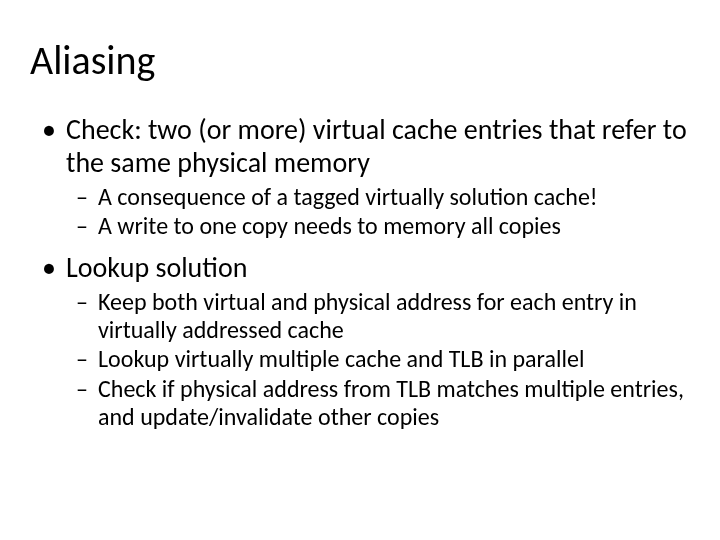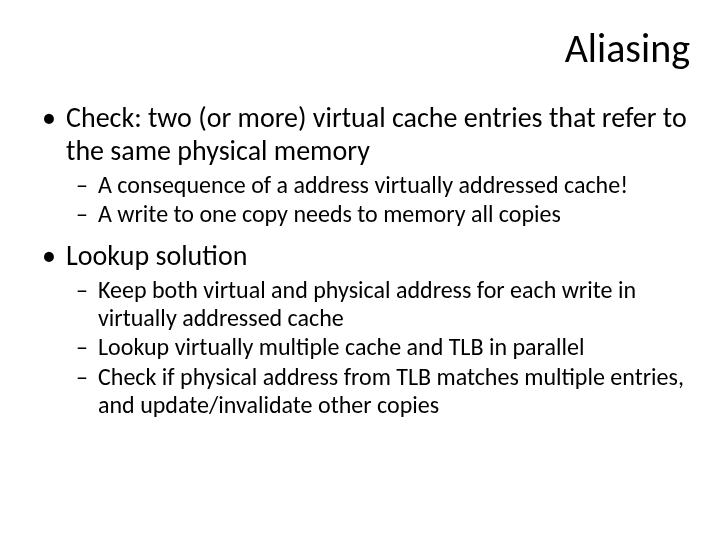--- a/index.html
+++ b/index.html
@@ -10,24 +10,24 @@
     body {
       width: 720px;
       height: 540px;
       background: #fff;
       font-family: Calibri, "Segoe UI", Arial, sans-serif;
       color: #000;
       padding: 20px 30px;
       overflow: hidden;
     }
     .title {
-      text-align: right;
+      text-align: left;
       font-size: 40px;
       font-weight: 400;
-      margin-top: 4px;
+      margin-top: 16px;
       margin-bottom: 28px;
     }
     .content {
       padding-left: 8px;
     }
     .bullet-l1 {
       display: flex;
       font-size: 28px;
       line-height: 1.18;
       margin-bottom: 2px;
@@ -67,36 +67,36 @@
 
 <div class="content">
 
   <div class="bullet-l1">
     <span class="dot">•</span>
     <span class="text">Check: two (or more) virtual cache entries that refer to the same physical memory</span>
   </div>
   <div class="sublist">
     <div class="bullet-l2">
       <span class="dash">–</span>
-      <span class="text">A consequence of a address virtually addressed cache!</span>
+      <span class="text">A consequence of a tagged virtually solution cache!</span>
     </div>
     <div class="bullet-l2">
       <span class="dash">–</span>
       <span class="text">A write to one copy needs to memory all copies</span>
     </div>
   </div>
 
   <div class="bullet-l1">
     <span class="dot">•</span>
     <span class="text">Lookup solution</span>
   </div>
   <div class="sublist">
     <div class="bullet-l2">
       <span class="dash">–</span>
-      <span class="text">Keep both virtual and physical address for each write in virtually addressed cache</span>
+      <span class="text">Keep both virtual and physical address for each entry in virtually addressed cache</span>
     </div>
     <div class="bullet-l2">
       <span class="dash">–</span>
       <span class="text">Lookup virtually multiple cache and TLB in parallel</span>
     </div>
     <div class="bullet-l2">
       <span class="dash">–</span>
       <span class="text">Check if physical address from TLB matches multiple entries, and update/invalidate other copies</span>
     </div>
   </div>

